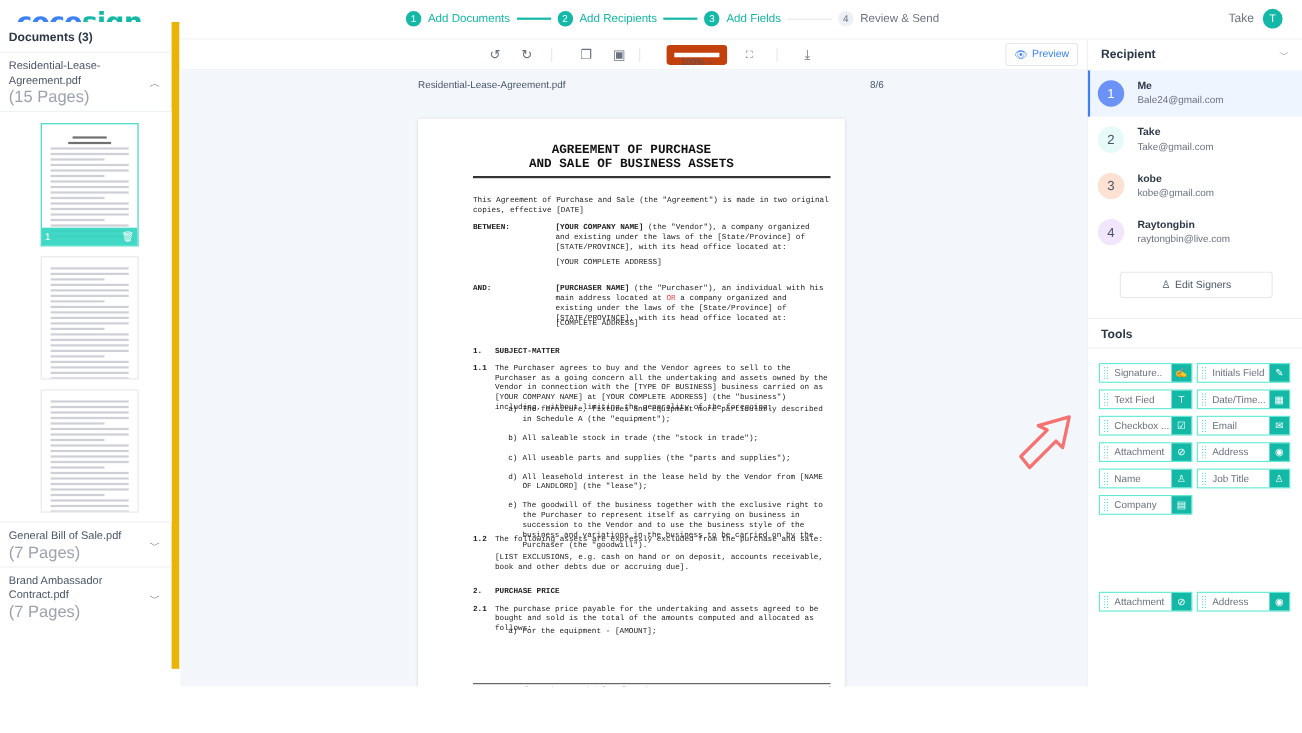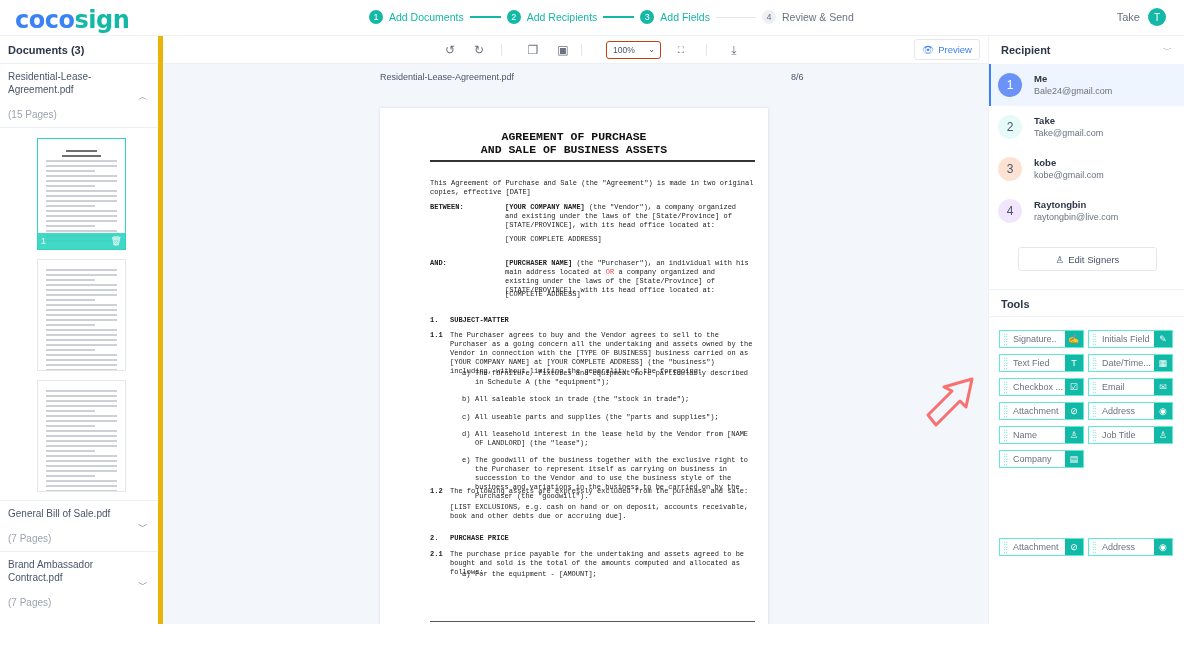--- a/index.html
+++ b/index.html
@@ -12,37 +12,37 @@
 .steps{position:absolute;left:369px;top:10px;display:flex;align-items:center;font-size:10.5px}
 .step{display:flex;align-items:center;color:#14b8a6}
 .step .num{width:14px;height:14px;border-radius:50%;background:#14b8a6;color:#fff;font-size:9px;display:flex;align-items:center;justify-content:center;margin-right:6px}
 .step.todo{color:#6b7280}
 .step.todo .num{background:#edf0f4;color:#6b7280}
 .line{width:31px;height:2px;background:#14b8a6;margin:0 6px}
 .line.grey{background:#e5e7eb;height:1px}
 .user{position:absolute;right:18px;top:8px;display:flex;align-items:center;font-size:11px;color:#6b7280}
 .user .av{width:18px;height:18px;border-radius:50%;background:#14b8a6;color:#fff;font-size:10px;display:flex;align-items:center;justify-content:center;margin-left:8px}
 
-.left{position:absolute;left:0;top:36px;width:163px;height:588px;border-right:5px solid #eab308;background:#fff}
+.left{position:absolute;left:0;top:20px;width:163px;height:588px;border-right:7px solid #eab308;background:#fff}
 .left .title{height:28px;line-height:28px;padding-left:8px;font-size:11px;font-weight:bold;color:#2d3748;border-bottom:1px solid #edf0f4}
 .docitem{position:relative;padding:6px 8px 6px 8px;border-bottom:1px solid #edf0f4}
 .docitem .name{font-size:10px;color:#4a5568;line-height:13px;width:105px}
-.docitem .pages{font-size:10px;color:#9ca3af;line-height:13px;margin-top:12px}
+.docitem .pages{font-size:15px;color:#9ca3af;line-height:13px;margin-top:2px}
 .docitem .chev{position:absolute;right:10px;top:50%;margin-top:-6px;font-size:10px;color:#6b7280}
 .thumbs{height:373px;overflow:hidden;background:#fff;border-bottom:1px solid #edf0f4;position:relative}
 .thumb{position:absolute;left:37px;width:89px;height:112px;border:1px solid #e5e7eb;background:#fff;overflow:hidden}
 .thumb.sel{border:1px solid #2dd4bf}
 .thumb .tl{height:2px;background:#9ca3af;margin:3px 8px 0 8px;opacity:.5}
 .thumb .tl.s{margin-right:30px}
 .thumb .bar{position:absolute;left:0;bottom:0;width:100%;height:16px;background:#2dd4bf;color:#fff;font-size:9px;display:flex;align-items:center;justify-content:space-between;padding:0 3px;opacity:.9}
 
 .toolbar{position:absolute;left:164px;top:36px;width:824px;height:28px;background:#fff;border-bottom:1px solid #edf0f4}
 .tb-icon{position:absolute;top:7px;font-size:12px;color:#6b7280;width:14px;height:14px;display:flex;align-items:center;justify-content:center}
 .tb-sep{position:absolute;top:8px;width:1px;height:12px;background:#e5e7eb}
-.zoomsel{position:absolute;left:442px;top:5px;width:55px;height:18px;border:1px solid #c2410c;border-radius:3px;font-size:8.5px;color:#4a5568;padding-left:6px;line-height:16px}
+.zoomsel{position:absolute;left:442px;top:5px;width:55px;height:18px;border:7px solid #c2410c;border-radius:3px;font-size:8.5px;color:#4a5568;padding-left:6px;line-height:16px}
 .zoomsel .cv{position:absolute;right:5px;top:0;font-size:8px}
 .preview{position:absolute;left:750px;top:3px;width:66px;height:21px;border:1px solid #e5e7eb;border-radius:3px;font-size:9.5px;color:#3b82f6;display:flex;align-items:center;justify-content:center}
 
 .canvas{position:absolute;left:164px;top:64px;width:824px;height:560px;background:#f3f7fc;overflow:hidden}
 .fname{position:absolute;left:216px;top:8px;font-size:9px;color:#4a5568}
 .pgnum{position:absolute;left:627px;top:8px;font-size:9px;color:#4a5568}
 .page{position:absolute;left:216px;top:44px;width:388px;height:540px;background:#fff;box-shadow:0 0 3px rgba(0,0,0,.12);font-family:Liberation Mono, monospace;color:#111}
 .doc-title{position:absolute;left:0;width:100%;top:22px;text-align:center;font-weight:bold;font-size:11.5px;line-height:13px}
 .doc-hr{position:absolute;left:50px;width:325px;top:52px;height:2px;background:#333}
 .p{position:absolute;font-size:7px;line-height:9px;color:#222}

